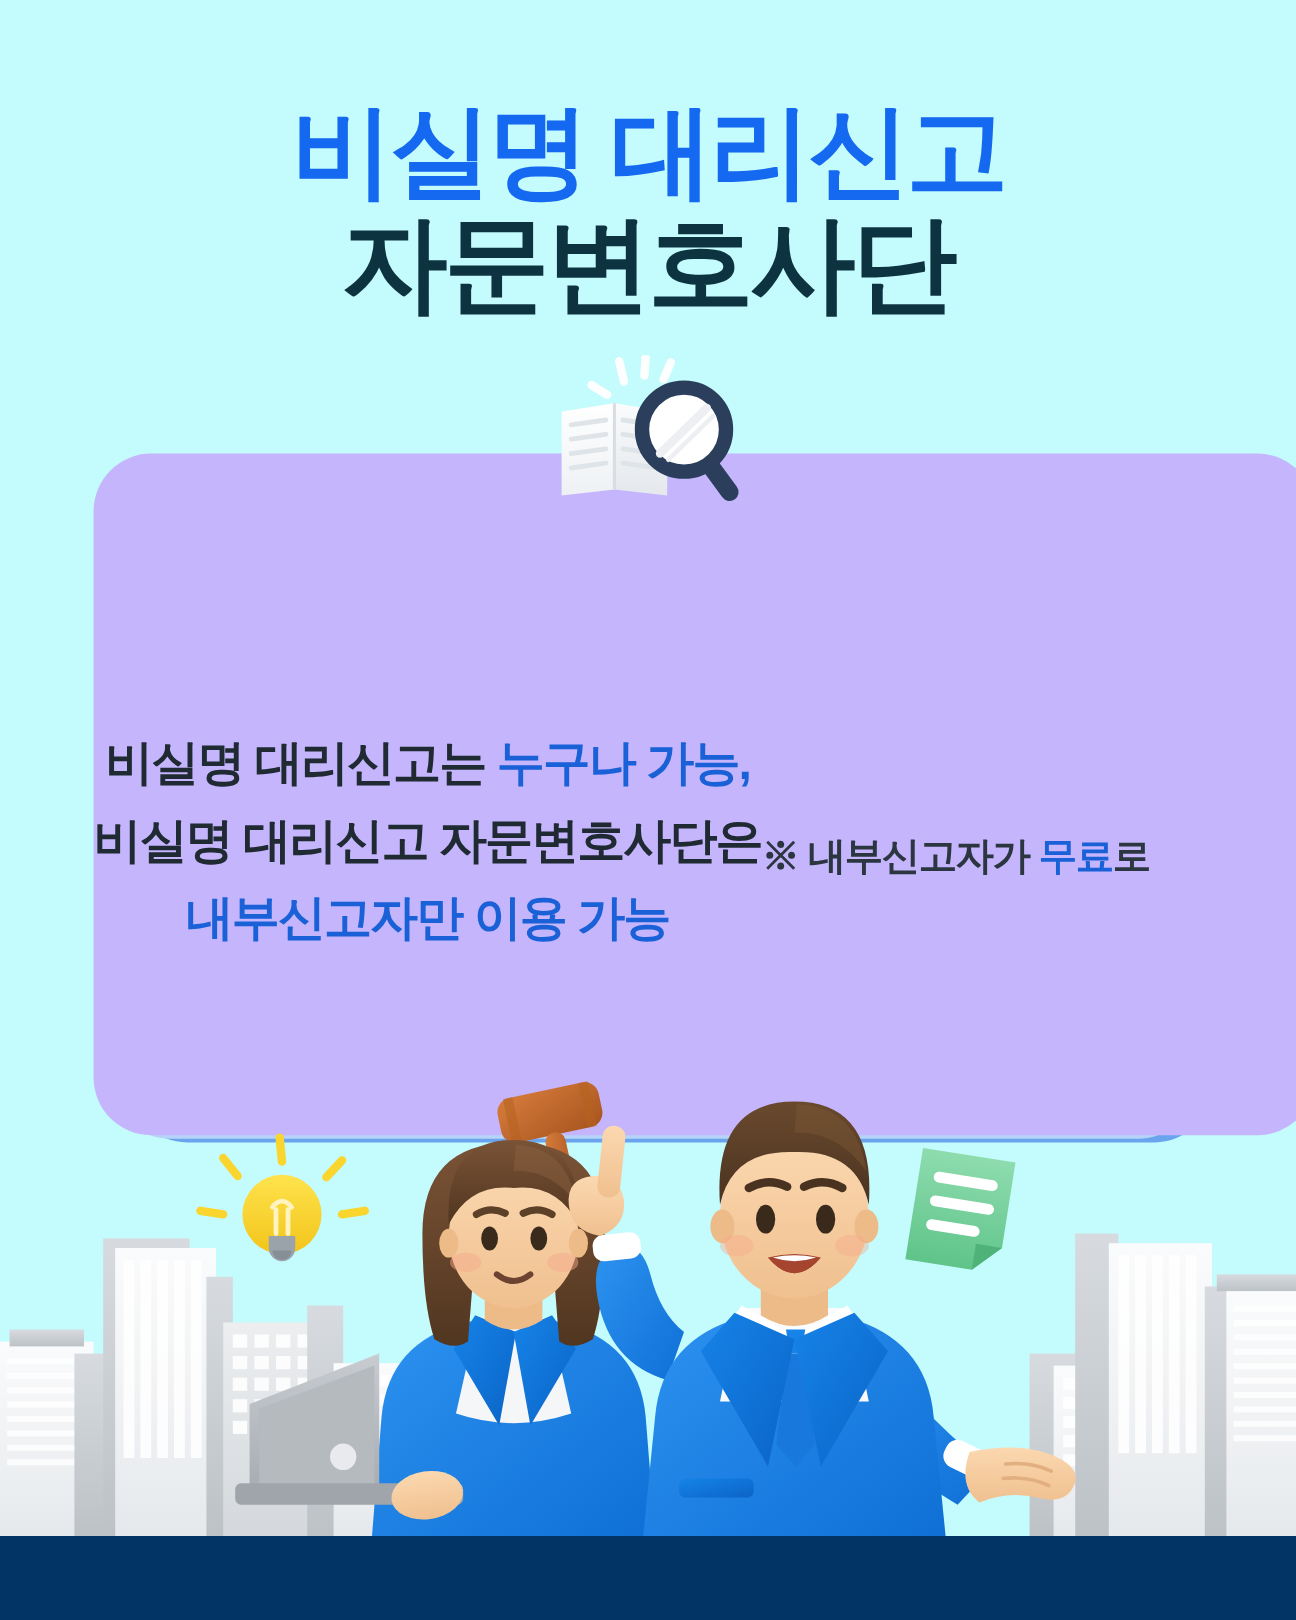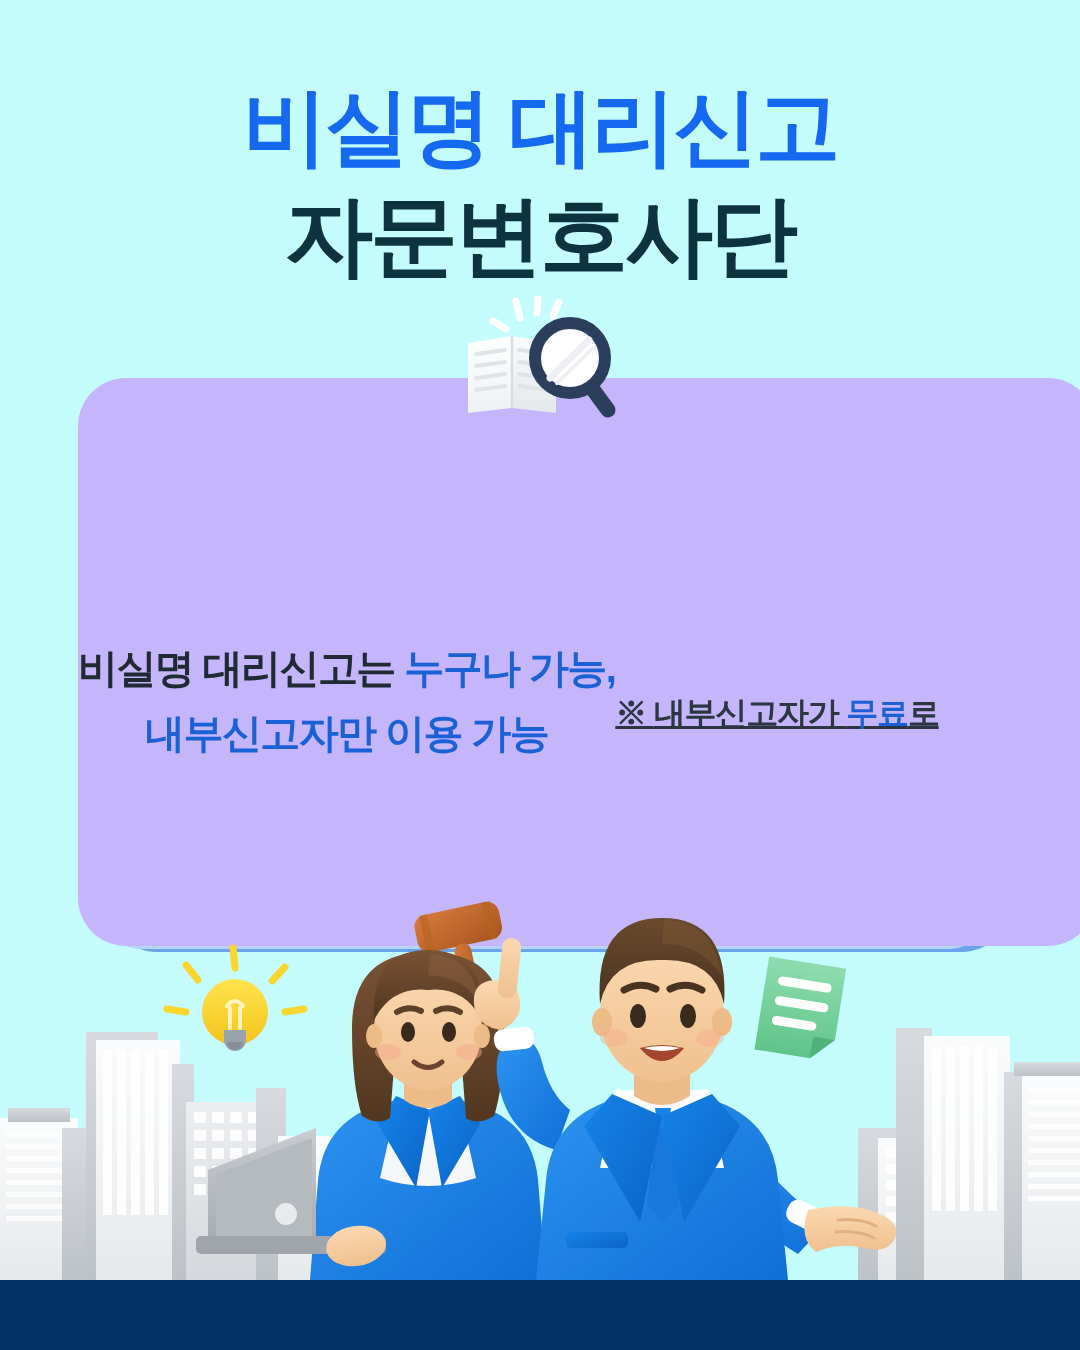--- a/index.html
+++ b/index.html
@@ -26,21 +26,21 @@
     text-align:center; z-index:40;
   }
   .title-line {
     font-weight:900;
     font-size:85px;
     line-height:1.02;
     letter-spacing:-3px;
     white-space:nowrap;
   }
   .title-line.l1 { color:#1569F0; }
-  .title-line.l2 { color:#0D3240; font-size:88px; margin-top:20px; }
+  .title-line.l2 { color:#0D3240; font-size:88px; margin-top:4px; }
 
   
   .icon-cluster {
     position:absolute; left:460px; top:296px;
     width:180px; height:120px; z-index:60;
   }
 
   
   .card-wrap {
     position:absolute; left:78px; top:378px;
@@ -78,21 +78,20 @@
 
   .card-note {
     margin-top:26px;
     font-weight:700;
     font-size:32px;
     line-height:1.68;
     color:#2B3640;
     letter-spacing:-1.2px;
     text-align:center;
     white-space:nowrap;
-    text-decoration:underline;
   }
   .card-note .hl { color:#1A61D8; font-weight:900; }
 
   
   .scene {
     position:absolute; left:0; top:900px;
     width:1080px; height:380px;
     background:#C4FBFD;
     overflow:hidden; z-index:10;
   }
@@ -166,20 +165,21 @@
 
   <div class="card-wrap">
     <div class="card-shadow-2"></div>
     <div class="card-shadow-1"></div>
     <div class="card">
 
       <div class="card-headline">
         <div>
           <span>비실명 대리신고는 </span><span class="hl">누구나 가능,</span>
         </div>
+        <div>비실명 대리신고 자문변호사단은</div>
         <div class="line3">내부신고자만 이용 가능</div>
       </div>
 
       <div class="card-note">
         <div>
           <span>※ </span><span>내부신고자가 </span><span class="hl">무료</span><span>로</span>
         </div>
       </div>
 
     </div>

